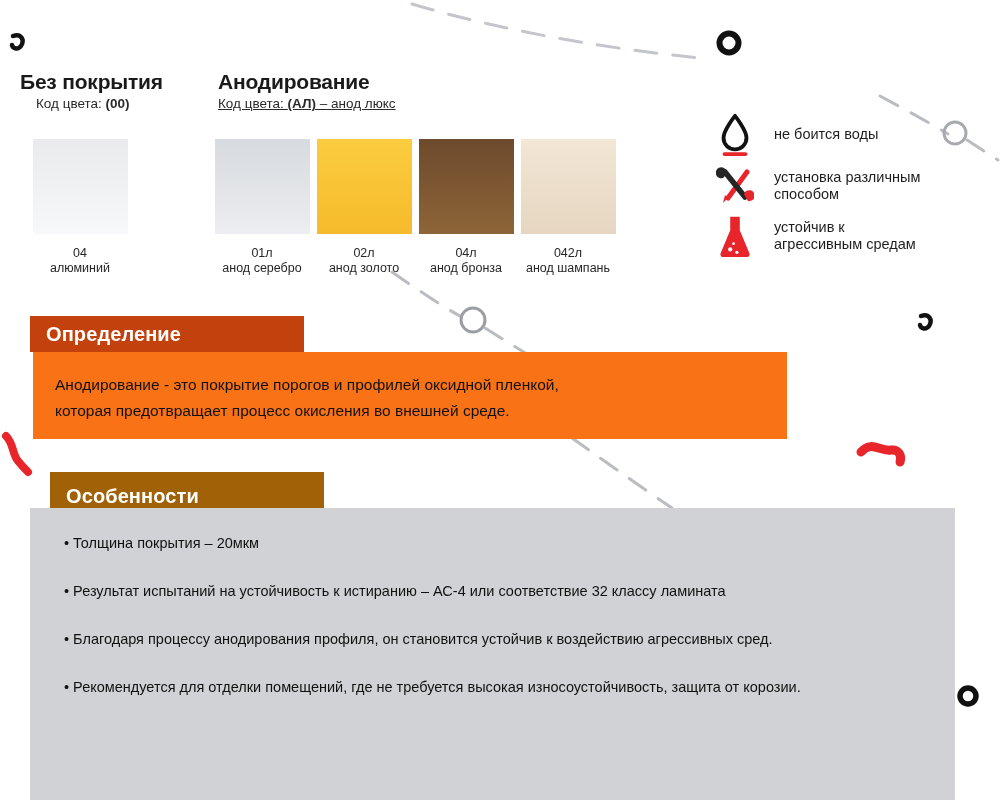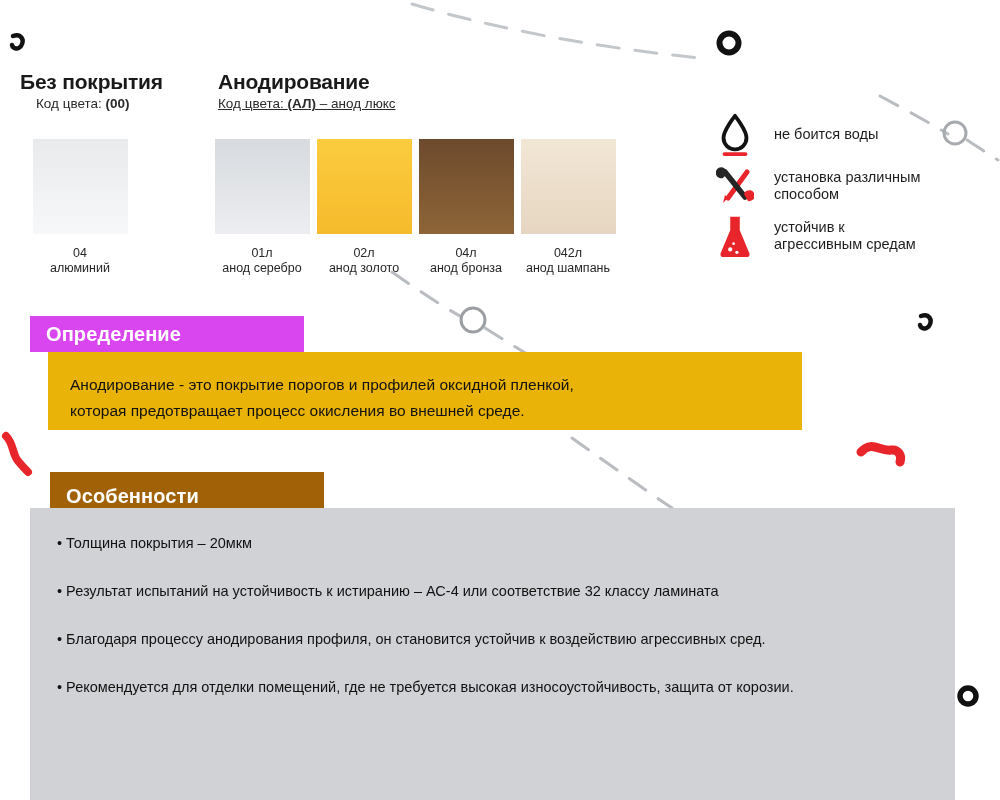--- a/index.html
+++ b/index.html
@@ -40,21 +40,21 @@
   .tab{
     position:absolute;background:#F5000F;color:#fff;
     font-size:20px;font-weight:bold;letter-spacing:.1px;
     display:flex;align-items:center;padding-left:16px;
   }
 
   
   .panel{position:absolute;background:#d0d2d5;}
   .panel-def{font-size:15.5px;line-height:26px;color:#111;}
   .panel-feat{font-size:14.5px;line-height:26px;color:#111;}
-  .bullet{margin:0 0 22px 9px;}
+  .bullet{margin:0 0 22px 16px;}
   .bullet:last-child{margin-bottom:0;}
 </style>
 </head>
 <body>
 
 <div class="stage">
 
   <svg class="deco-svg" viewBox="0 0 1000 800" xmlns="http://www.w3.org/2000/svg">
 
     <path d="M412,4 C500,30 600,48 700,58" fill="none" stroke="#c3c6ca" stroke-width="3" stroke-dasharray="22 16" stroke-linecap="round"></path>
@@ -144,22 +144,22 @@
     <svg class="feat-ico" viewBox="0 0 38 46">
       <path d="M14 3 L24 3 L24 17 L34 41 C34.8 43.3 33.4 45 31 45 L7 45 C4.6 45 3.2 43.3 4 41 L14 17 Z" fill="#E8252A"></path>
       <circle cx="14" cy="37" r="2.2" fill="#ffffff"></circle>
       <circle cx="21" cy="40" r="1.7" fill="#ffffff"></circle>
       <circle cx="17.5" cy="31" r="1.4" fill="#ffffff"></circle>
     </svg>
     <div class="feat-txt" style="white-space:pre-line;">устойчив к
 агрессивным средам</div>
   </div>
 
-  <div class="tab" style="left: 30px; top: 316px; width: 258px; height: 36px; background: #d946ef;">Определение</div>
-  <div class="panel" style="left: 48px; top: 352px; width: 754px; height: 78px; background: #eab308;">
+  <div class="tab" style="left: 30px; top: 316px; width: 258px; height: 36px; background: #c2410c;">Определение</div>
+  <div class="panel" style="left: 33px; top: 352px; width: 754px; height: 87px; background: #f97316;">
     <div class="panel-def" style="padding:20px 22px 0 22px;">
       <div>Анодирование - это покрытие порогов и профилей оксидной пленкой,</div>
       <div>которая предотвращает процесс окисления во внешней среде.</div>
     </div>
   </div>
 
   <div class="tab" style="left: 30px; top: 472px; width: 258px; height: 48px; background: #a16207; margin-left: 20px;">Особенности</div>
   <div class="panel" style="left: 30px; top: 508px; width: 925px; height: 292px; background: rgb(208, 210, 213);">
     <div class="panel-feat" style="padding:22px 30px 0 18px;">
       <p class="bullet">• Толщина покрытия – 20мкм</p>

